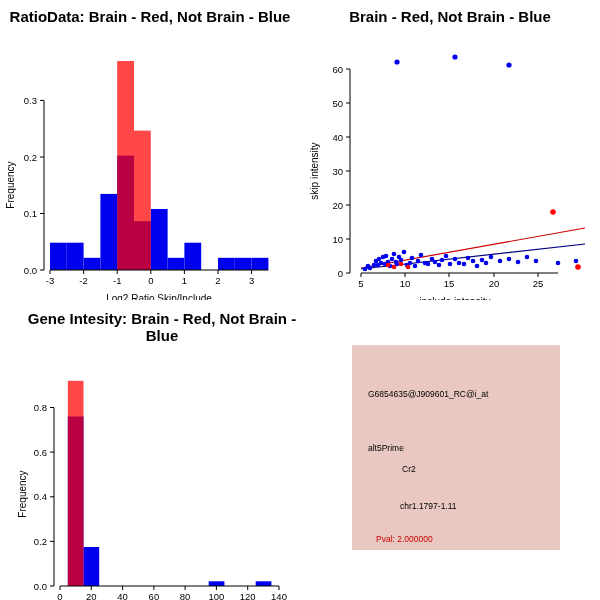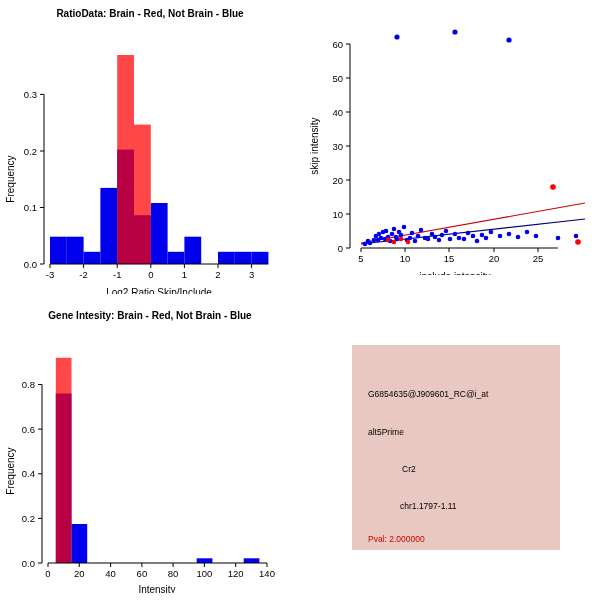--- a/index.html
+++ b/index.html
@@ -1,18 +1,18 @@
 <!DOCTYPE html>
 <html><head>
 <meta charset="utf-8">
 <style>
   html,body{margin:0;padding:0;background:#ffffff;}
   body{width:600px;height:600px;font-family:"Liberation Sans",sans-serif;color:#000;position:relative;overflow:hidden;}
   .panel{position:absolute;}
-  .title{font-size:10px;font-weight:bold;text-align:center;}
+  .title{font-size:15px;font-weight:bold;text-align:center;}
   svg{display:block;}
   text{font-family:"Liberation Sans",sans-serif;}
   .infobox{position:absolute;background:#e8c8c0;}
   .infoline{font-size:8.5px;color:#000;}
   .infoline.red{color:#cc0000;}
 </style>
 </head>
 <body>
 
 <div class="panel" style="left:0;top:0;width:300px;height:300px;">
@@ -68,20 +68,21 @@
       <text x="37" y="192" text-anchor="end">0.1</text>
       <text x="37" y="135.5" text-anchor="end">0.2</text>
       <text x="37" y="79" text-anchor="end">0.3</text>
     </g>
     <text x="159" y="277" font-size="10" text-anchor="middle">Log2 Ratio Skip/Include</text>
     <text x="14" y="160" font-size="10" text-anchor="middle" transform="rotate(-90 14 160)">Frequency</text>
   </svg>
 </div>
 
 <div class="panel" style="left:300px;top:0;width:300px;height:300px;">
+  <div class="title" style="margin-top:8px;">Brain - Red, Not Brain - Blue</div>
   <svg width="300" height="275" viewBox="0 0 300 275">
 
     <g>
       <line x1="61" y1="243" x2="285" y2="203" stroke="#cc0000" stroke-width="1.2"></line>
     </g>
     <g>
       <line x1="61" y1="244" x2="285" y2="219" stroke="#000080" stroke-width="1.2"></line>
     </g>
     <g fill="#0000ee">
       <circle cx="65" cy="244" r="2.3"></circle>
@@ -176,21 +177,21 @@
       <text x="43" y="149.5" text-anchor="end">30</text>
       <text x="43" y="115.5" text-anchor="end">40</text>
       <text x="43" y="81.5" text-anchor="end">50</text>
       <text x="43" y="47.5" text-anchor="end">60</text>
     </g>
     <text x="155" y="280" font-size="10" text-anchor="middle">include intensity</text>
     <text x="18" y="146" font-size="10" text-anchor="middle" transform="rotate(-90 18 146)">skip intensity</text>
   </svg>
 </div>
 
-<div class="panel" style="left:0;top:300px;width:300px;height:300px;">
+<div class="panel" style="left:12px;top:300px;width:300px;height:300px;">
   <div class="title" style="margin-top:10px;">Gene Intesity: Brain - Red, Not Brain - Blue</div>
   <svg width="300" height="272" viewBox="0 0 300 272">
 
     <g>
       <rect x="55.8" y="72.5" width="15.7" height="169.5" fill="#0000ee"></rect>
       <rect x="71.5" y="203" width="15.7" height="39" fill="#0000ee"></rect>
       <rect x="196.7" y="237.3" width="15.7" height="4.7" fill="#0000ee"></rect>
       <rect x="243.7" y="237.3" width="15.7" height="4.7" fill="#0000ee"></rect>
     </g>
     <g fill-opacity="0.72">
@@ -230,17 +231,17 @@
       <text x="35" y="111.6" text-anchor="end">0.6</text>
       <text x="35" y="67" text-anchor="end">0.8</text>
     </g>
     <text x="157" y="272" font-size="10" text-anchor="middle">Intensity</text>
     <text x="14" y="150" font-size="10" text-anchor="middle" transform="rotate(-90 14 150)">Frequency</text>
   </svg>
 </div>
 
 <div class="infobox" style="left:352px;top:345px;width:208px;height:205px;">
   <div class="infoline" style="position:absolute;left:16px;top:44px;">G6854635@J909601_RC@i_at</div>
-  <div class="infoline" style="position:absolute;left:16px;top:82px;">alt5Prime</div>
+  <div class="infoline" style="position:absolute;left:16px;top:98px;">alt5Prime</div>
   <div class="infoline" style="position:absolute;left:16px;top:119px;margin-left:34px;">Cr2</div>
   <div class="infoline" style="position:absolute;left:16px;top:156px;margin-left:32px;">chr1.1797-1.11</div>
-  <div class="infoline red" style="position:absolute;left:16px;top:189px;">Pval: 2.000000</div>
+  <div class="infoline red" style="position:absolute;left:24px;top:189px;">Pval: 2.000000</div>
 </div>
 
 </body></html>

